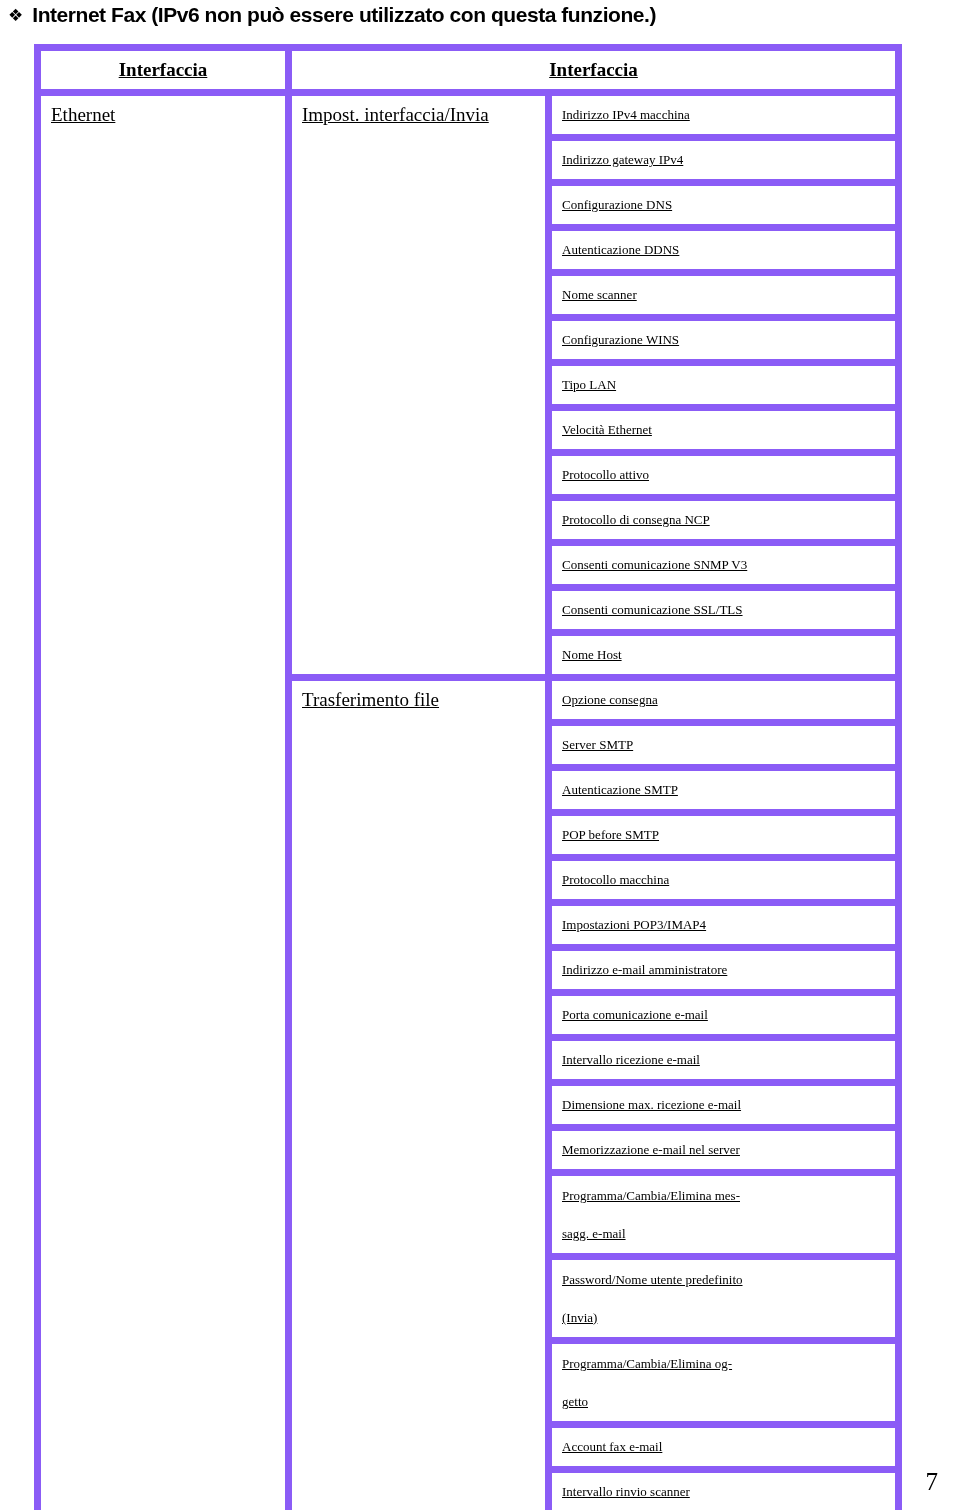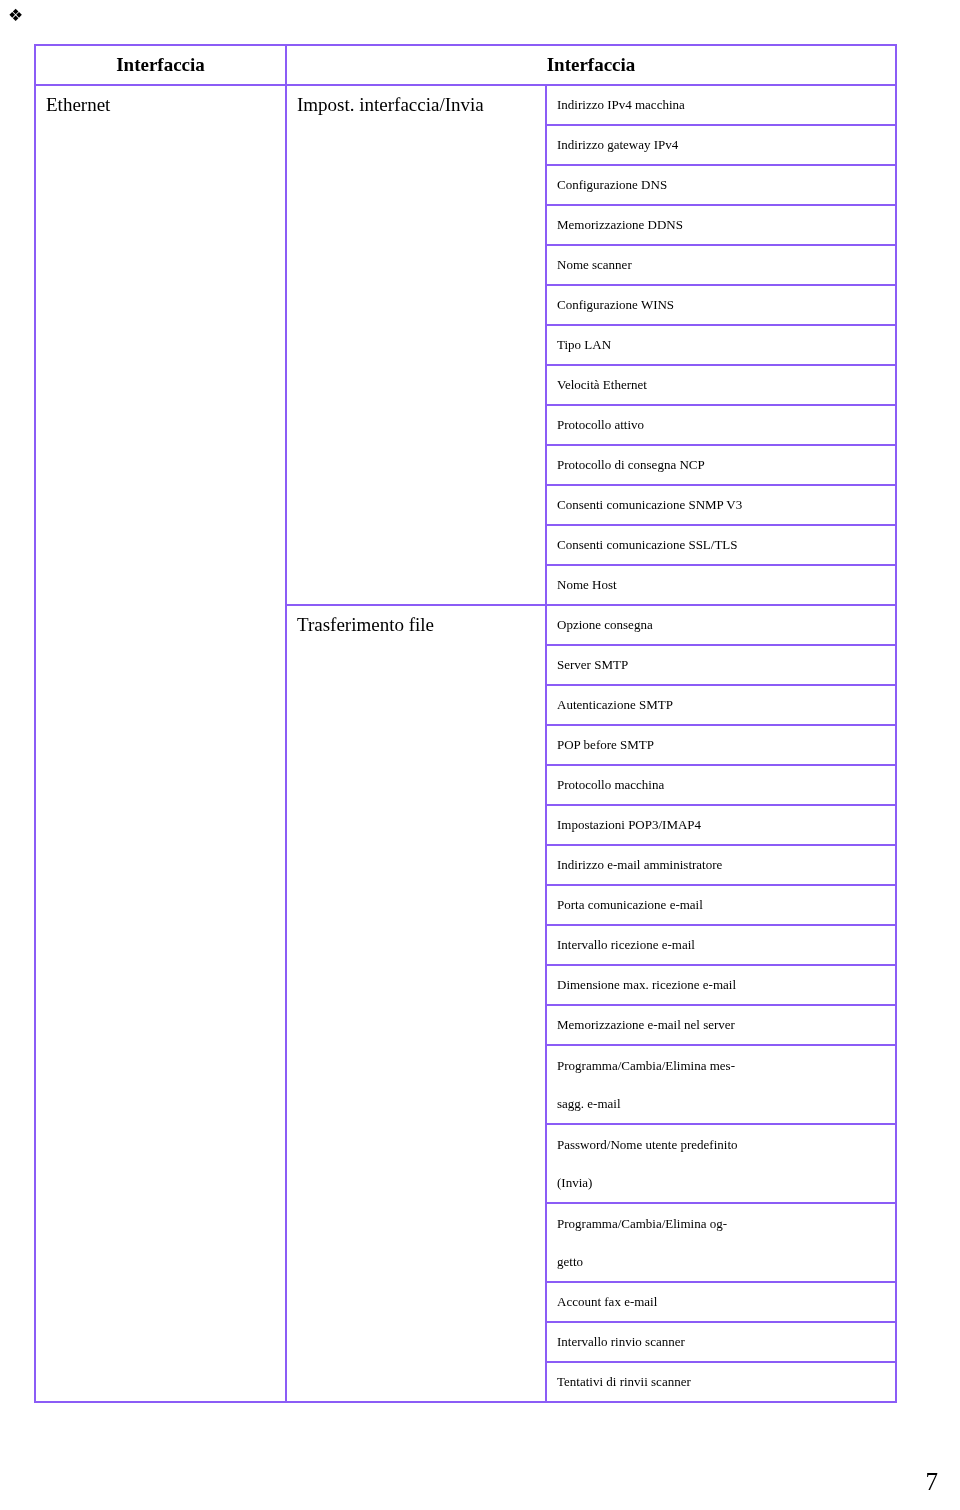--- a/index.html
+++ b/index.html
@@ -49,25 +49,26 @@
     left: 34px;
     top: 44px;
     width: 861px;
   }
   table.spec {
     border-collapse: collapse;
     table-layout: fixed;
     width: 861px;
   }
   table.spec td, table.spec th {
-    border: 2px solid #8b5cf6;
+    border: 7px solid #8b5cf6;
     padding: 0;
     vertical-align: top;
     font-weight: normal;
     text-align: left;
+    text-decoration: underline;
   }
   col.c1 { width: 251px; }
   col.c2 { width: 260px; }
   col.c3 { width: 350px; }
 
   .hdr-cell {
     height: 38px;
     text-align: center !important;
     vertical-align: middle !important;
     font-weight: bold !important;
@@ -123,20 +124,21 @@
     font-size: 25px;
     line-height: 28px;
     font-family: "Liberation Serif", "DejaVu Serif", serif;
   }
 </style>
 </head>
 <body>
 
 <div class="heading">
   <span class="heading-bullet">❖</span>
+  <span class="heading-text">Internet Fax (IPv6 non può essere utilizzato con questa funzione.)</span>
 </div>
 
 <div class="tbl-wrap">
   <table class="spec">
     <colgroup>
       <col class="c1">
         <col class="c2">
         <col class="c3">
     </colgroup>
     <thead>
@@ -166,21 +168,21 @@
             <span class="txt">Indirizzo gateway IPv4</span>
           </td>
         </tr>
         <tr>
           <td class="row-cell cell-pad">
             <span class="txt">Configurazione DNS</span>
           </td>
         </tr>
         <tr>
           <td class="row-cell cell-pad">
-            <span class="txt">Memorizzazione DDNS</span>
+            <span class="txt">Autenticazione DDNS</span>
           </td>
         </tr>
         <tr>
           <td class="row-cell cell-pad">
             <span class="txt">Nome scanner</span>
           </td>
         </tr>
         <tr>
           <td class="row-cell cell-pad">
             <span class="txt">Configurazione WINS</span>

